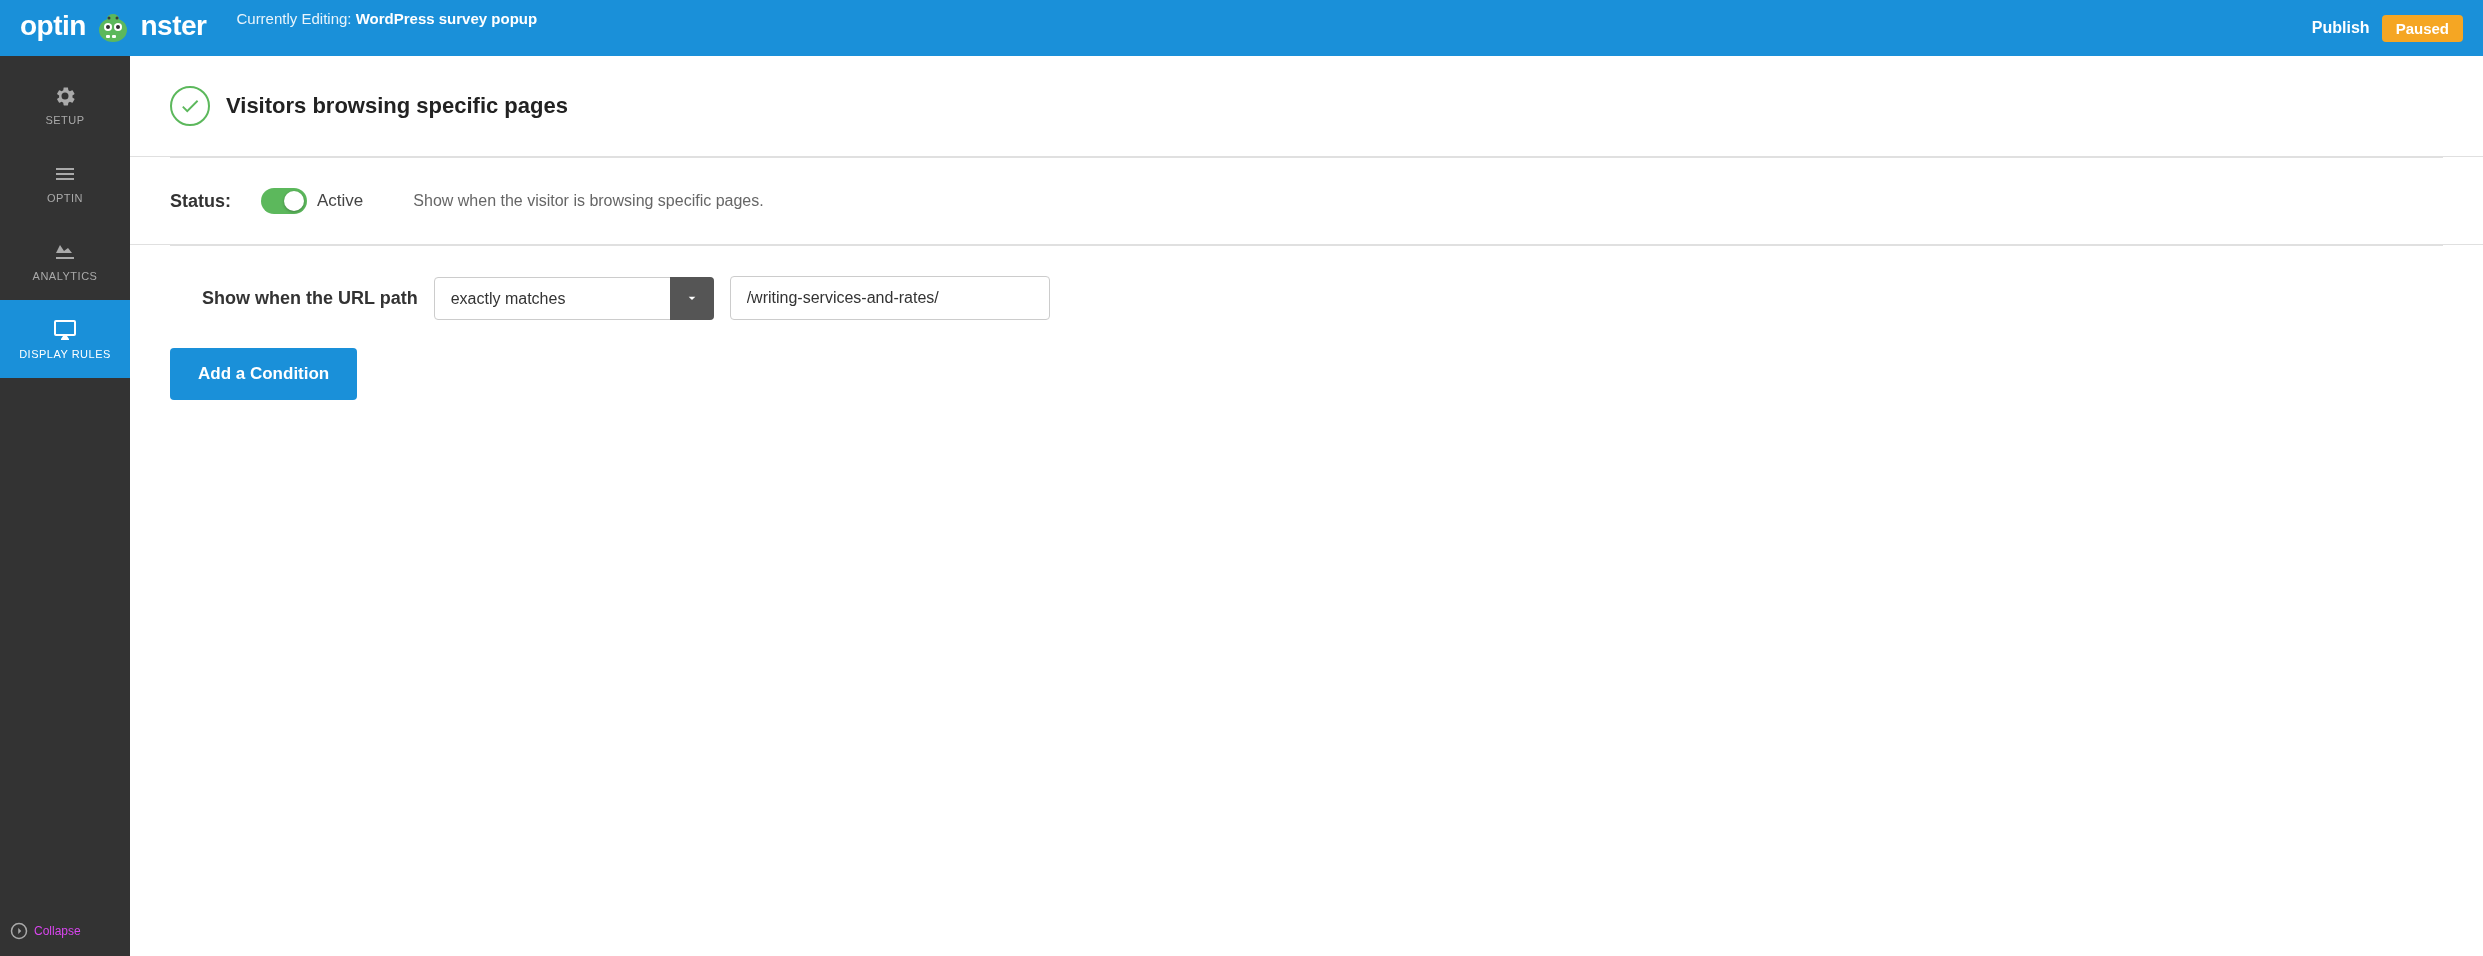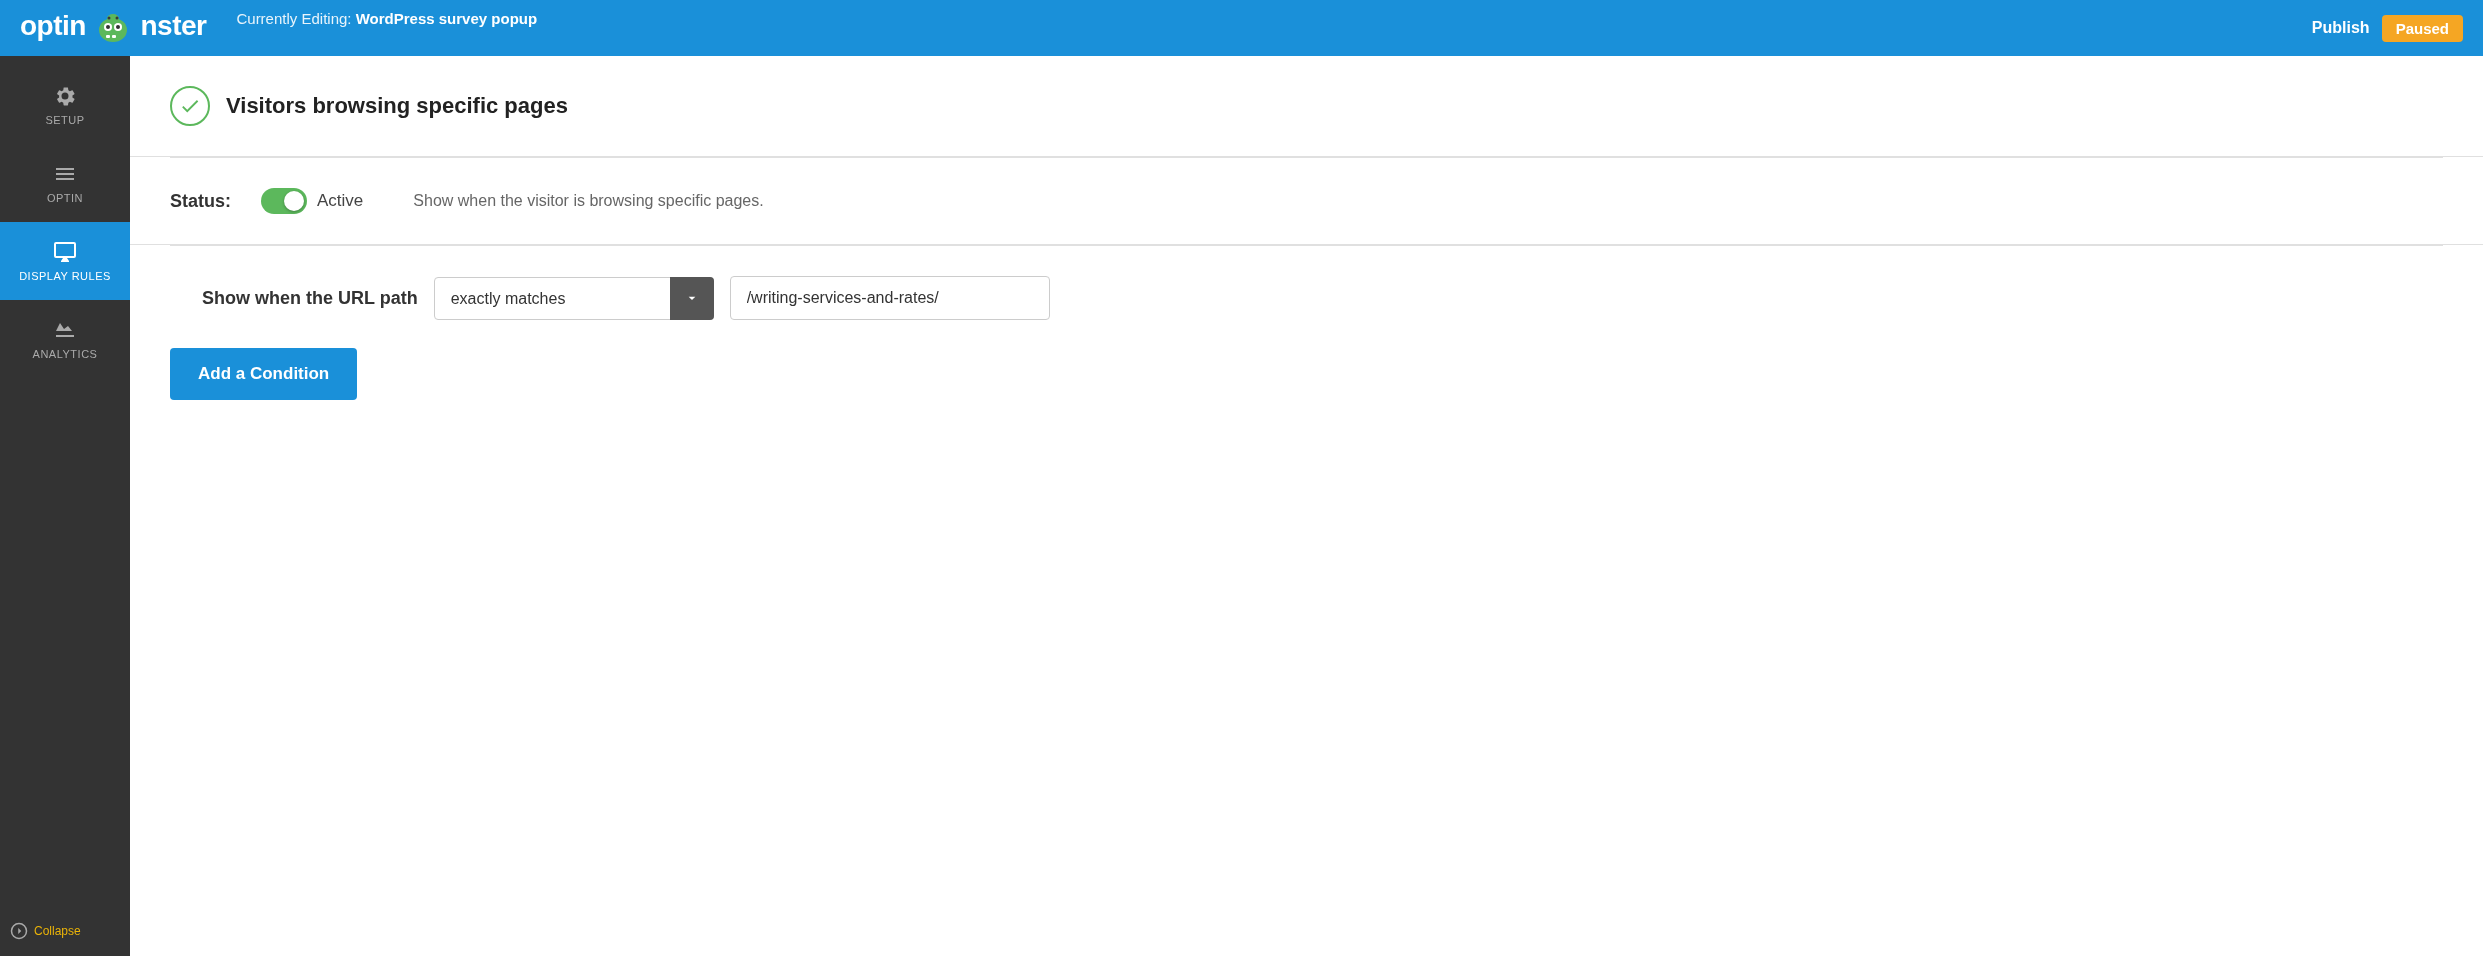--- a/index.html
+++ b/index.html
@@ -82,21 +82,21 @@
       color: white;
     }
     .sidebar-icon { font-size: 22px; }
     .sidebar-icon svg { width: 24px; height: 24px; fill: currentColor; }
 
     .sidebar-collapse {
       margin-top: auto;
       display: flex;
       align-items: center;
       gap: 6px;
-      color: #eab308;
+      color: #d946ef;
       font-size: 12px;
       padding: 16px 10px;
       cursor: pointer;
       width: 100%;
     }
 
     
     .main { flex: 1; background: white; padding: 0; }
 
     .rule-card {
@@ -282,36 +282,36 @@
 
     <div class="sidebar-item">
       <span class="sidebar-icon">
         <svg viewBox="0 0 24 24">
             <path d="M3 6h18v2H3zm0 5h18v2H3zm0 5h18v2H3z"></path>
           </svg>
       </span>
       <span>OPTIN</span>
     </div>
 
+    <div class="sidebar-item">
+      <span class="sidebar-icon">
+        <svg viewBox="0 0 24 24">
+            <path d="M3 13l4-8 4 6 4-3 4 5H3zm0 4h18v2H3z"></path>
+          </svg>
+      </span>
+      <span>ANALYTICS</span>
+    </div>
+
     <div class="sidebar-item active">
       <span class="sidebar-icon">
         <svg viewBox="0 0 24 24">
             <path d="M21 2H3a2 2 0 00-2 2v12a2 2 0 002 2h7l-2 3v1h8v-1l-2-3h7a2 2 0 002-2V4a2 2 0 00-2-2zm0 14H3V4h18v12z"></path>
           </svg>
       </span>
       <span>DISPLAY RULES</span>
-    </div>
-
-    <div class="sidebar-item">
-      <span class="sidebar-icon">
-        <svg viewBox="0 0 24 24">
-            <path d="M3 13l4-8 4 6 4-3 4 5H3zm0 4h18v2H3z"></path>
-          </svg>
-      </span>
-      <span>ANALYTICS</span>
     </div>
 
     <div class="sidebar-collapse">
       <svg width="18" height="18" viewBox="0 0 24 24" fill="#aaa">
           <circle cx="12" cy="12" r="10" stroke="#aaa" stroke-width="2" fill="none"></circle>
           <path d="M15 12l-4-4v8l4-4z" fill="#aaa"></path>
         </svg>
       <span>Collapse</span>
     </div>
   </nav>

